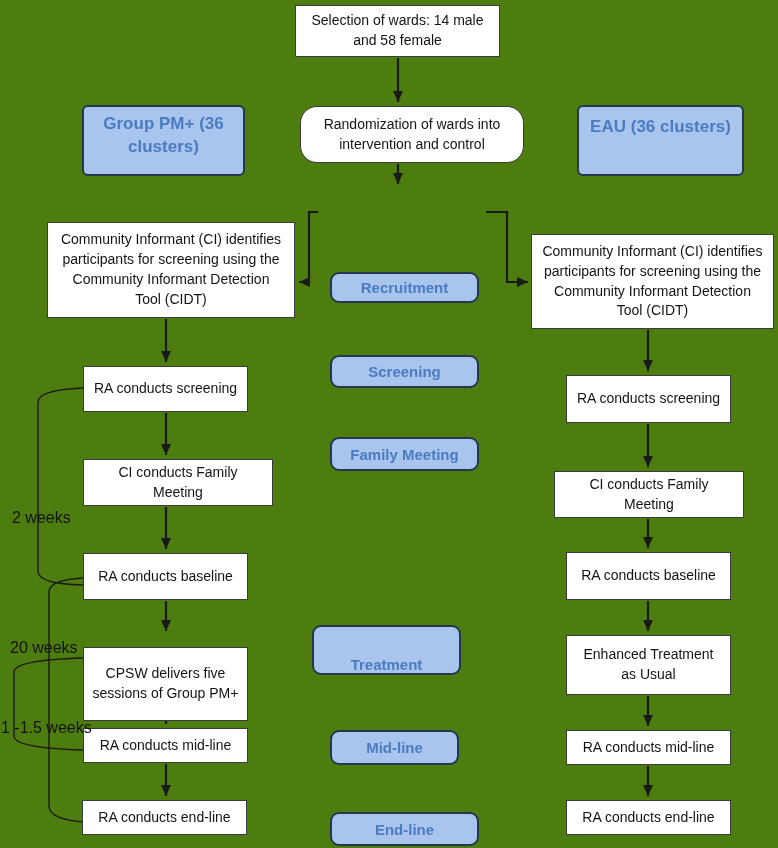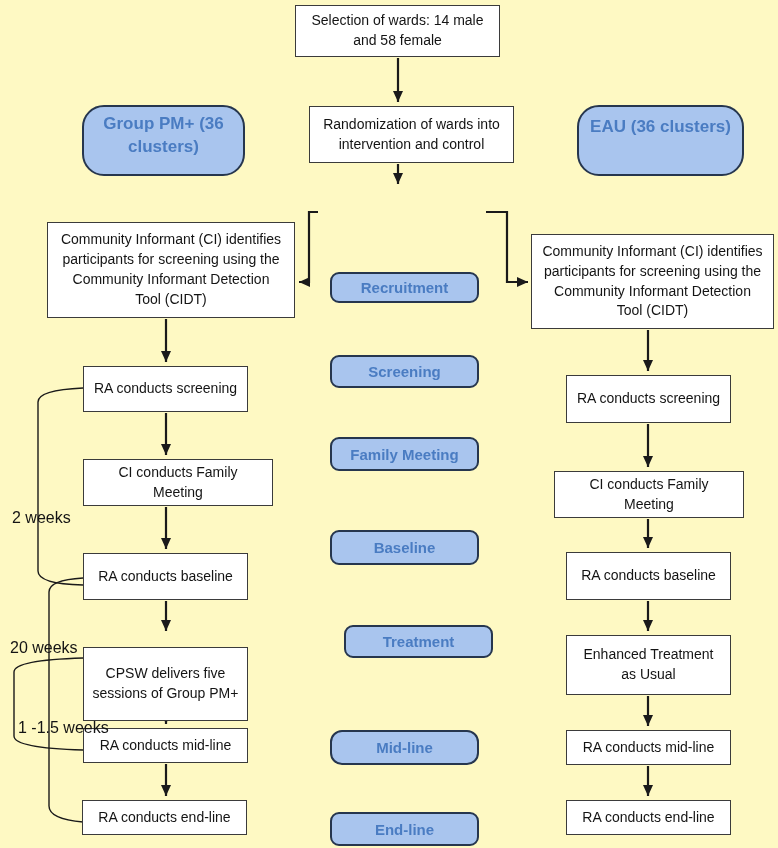--- a/index.html
+++ b/index.html
@@ -1,19 +1,19 @@
 <!DOCTYPE html>
 <html style="--stage-fill: #a9c5ee; --stage-border: #26364e; --stage-text: #4a7cc2; --box-border: #3b3b3b; --line: #1a1a1a;"><head>
 <meta charset="utf-8">
 <style>
   html,body{margin:0;padding:0;background:#ffffff;}
   #canvas{
     position:relative;
     width:778px;height:848px;
-    background:#fef9c3;
+    background:#4d7c0f;
     font-family:"Liberation Sans", sans-serif;
     overflow:hidden;
   }
   #connector-layer{position:absolute;left:0;top:0;width:778px;height:848px;}
   .arrow{stroke:var(--line,#1a1a1a);stroke-width:2.2;fill:none;}
   .bracket{stroke:var(--line,#2e2e2e);stroke-width:1.4;fill:none;}
   #arrowhead path{fill:var(--line,#1a1a1a);}
   .box{
     position:absolute;box-sizing:border-box;
     background:#ffffff;border:1.6px solid var(--box-border,#3b3b3b);
@@ -27,21 +27,21 @@
     border:2px solid var(--stage-border,#26364e);
     border-radius:9px;
     display:flex;align-items:center;justify-content:center;
     font-weight:bold;font-size:15px;color:var(--stage-text,#4a7cc2);
     text-align:center;
   }
   .header-pill{
     position:absolute;box-sizing:border-box;
     background:var(--stage-fill,#a9c5ee);
     border:2px solid var(--stage-border,#26364e);
-    border-radius:22px;
+    border-radius:6px;
     display:flex;justify-content:center;
     font-weight:bold;font-size:17px;color:var(--stage-text,#4a7cc2);
     text-align:center;line-height:1.35;
   }
   .note{position:absolute;font-size:16px;color:#141414;white-space:nowrap;margin-top:23px;}
 </style>
 </head>
 <body>
 
 <div id="canvas">
@@ -74,47 +74,44 @@
     <path class="arrow" d="M648 766 L648 796" marker-end="url(#arrowhead)"></path>
 
     <path class="bracket" d="M83 388 Q38 390 38 402 L38 571 Q38 584 83 585"></path>
     <path class="bracket" d="M83 578 Q49 580 49 592 L49 806 Q49 819 83 822"></path>
     <path class="bracket" d="M83 658 Q14 660 14 672 L14 736 Q14 748 83 750"></path>
   </svg>
 
   <div class="box" style="left:295px;top:5px;width:205px;height:52px;">
     <span>Selection of wards: 14 male and 58 female</span>
   </div>
-  <div class="box" style="left:309px;top:106px;width:205px;height:57px;">
+  <div class="box" style="left:300px;top:106px;width:224px;height:57px;border-radius:17px;">
     <span>Randomization of wards into intervention and control</span>
   </div>
 
   <div class="header-pill" style="left:82px;top:105px;width:163px;height:71px;align-items:center;padding:0 14px 10px 14px;">
     <span>Group PM+ (36 clusters)</span>
   </div>
   <div class="header-pill" style="left:577px;top:105px;width:167px;height:71px;align-items:flex-start;padding:9px 6px 0 6px;">
     <span>EAU (36 clusters)</span>
   </div>
 
   <div class="pill" style="left:330px;top:272px;width:149px;height:31px;">
     <span>Recruitment</span>
   </div>
   <div class="pill" style="left:330px;top:355px;width:149px;height:33px;">
     <span>Screening</span>
   </div>
   <div class="pill" style="left:330px;top:437px;width:149px;height:34px;">
     <span>Family Meeting</span>
   </div>
-  <div class="pill" style="left:330px;top:530px;width:149px;height:35px;">
-    <span>Baseline</span>
-  </div>
-  <div class="pill" style="left:344px;top:625px;width:149px;height:33px;">
+  <div class="pill" style="left:312px;top:625px;width:149px;height:50px;align-items:flex-end;">
     <span>Treatment</span>
   </div>
-  <div class="pill" style="left:330px;top:730px;width:149px;height:35px;border-radius:12px;">
+  <div class="pill" style="left:330px;top:730px;width:129px;height:35px;">
     <span>Mid-line</span>
   </div>
   <div class="pill" style="left:330px;top:812px;width:149px;height:34px;">
     <span>End-line</span>
   </div>
 
   <div class="box" style="left:47px;top:222px;width:248px;height:96px;padding:2px 10px;">
     <span>Community Informant (CI) identifies participants for screening using the Community Informant Detection Tool (CIDT)</span>
   </div>
   <div class="box" style="left:83px;top:366px;width:165px;height:46px;">
@@ -153,15 +150,15 @@
   </div>
   <div class="box" style="left:566px;top:730px;width:165px;height:35px;">
     <span>RA conducts mid-line</span>
   </div>
   <div class="box" style="left:566px;top:800px;width:165px;height:35px;">
     <span>RA conducts end-line</span>
   </div>
 
   <div class="note" style="left:12px;top:486px;">2 weeks</div>
   <div class="note" style="left:10px;top:616px;">20 weeks</div>
-  <div class="note" style="left:18px;top:696px;">1 -1.5 weeks</div>
+  <div class="note" style="left:1px;top:696px;">1 -1.5 weeks</div>
 
 </div>
 
 </body></html>

